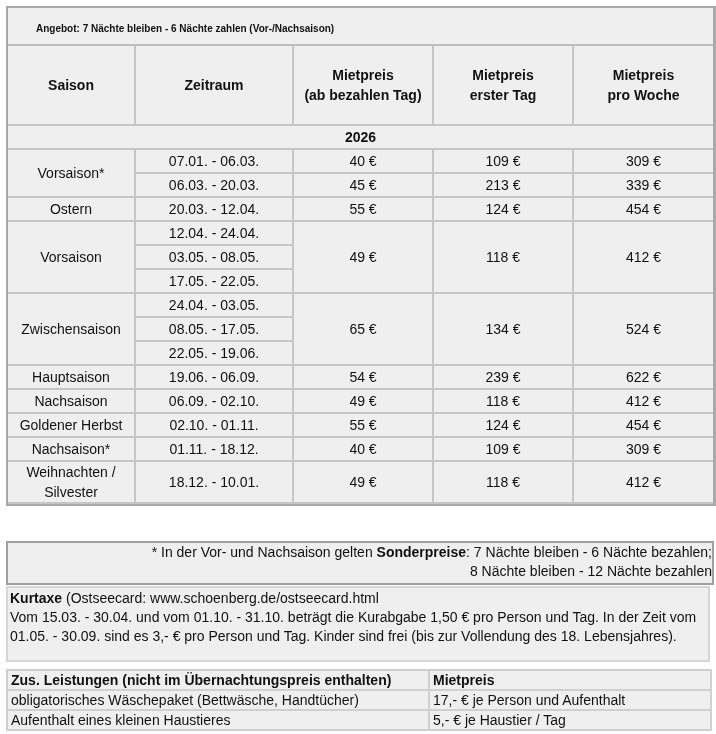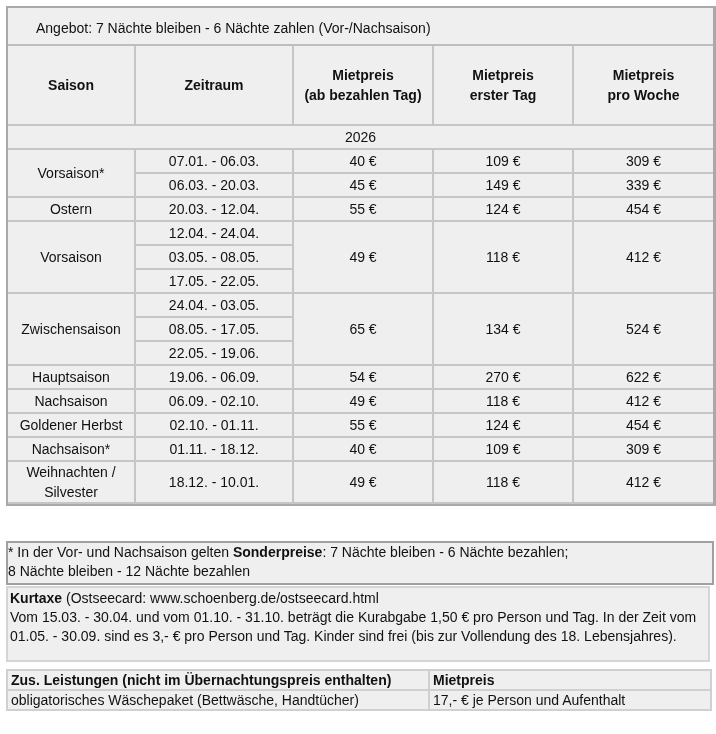--- a/index.html
+++ b/index.html
@@ -1,29 +1,29 @@
 <!DOCTYPE html>
 <html><head>
 <meta charset="utf-8">
 <style>
   html, body { margin:0; padding:0; background:#ffffff; }
   body { width:716px; height:734px; position:relative; font-family:"Liberation Sans", sans-serif; color:#111; overflow:hidden; }
   .main { position:absolute; left:6px; top:6px; width:705px; border:2px solid #a9a9a9; border-right-width:3px; background:#efefef; }
   .title-row { height:36px; display:flex; align-items:center; border-bottom:2px solid #bdbdbd; }
   .title { font-size:22px; font-weight:bold; margin-left:28px; }
-  .offer { font-size:14px; font-weight:normal; margin-left:28px; margin-top:4px; }
+  .offer { font-size:10px; font-weight:bold; margin-left:28px; margin-top:4px; }
   table.price { border-collapse:collapse; width:100%; table-layout:fixed; }
   table.price td, table.price th { border:2px solid #c6c6c6; text-align:center; font-size:14px; padding:0; }
   table.price th { font-weight:bold; height:78px; line-height:20px; border-top:none; }
   table.price tr > :first-child { border-left:none; }
   table.price tr > :last-child { border-right:none; }
   table.price td { height:22px; }
-  .year td { font-weight:normal; height:18px; border-top:2px solid #a9a9a9; }
+  .year td { font-weight:bold; height:18px; border-top:2px solid #a9a9a9; }
   .tall td { height:44px; }
-  .note { position:absolute; left:6px; top:541px; width:704px; height:40px; border:2px solid #a0a0a0; background:#efefef; text-align:left; font-size:14px; line-height:19px; }
+  .note { position:absolute; left:6px; top:541px; width:704px; height:40px; border:2px solid #a0a0a0; background:#efefef; text-align:right; font-size:14px; line-height:19px; }
   .kurtaxe { position:absolute; left:6px; top:586px; width:704px; border:2px solid #d5d5d5; background:#efefef; font-size:14px; line-height:19px; padding:1px 2px 1px 2px; box-sizing:border-box; height:76px; }
   .extras { position:absolute; left:6px; top:669px; width:706px; border-collapse:collapse; font-size:14px; background:#efefef; }
   .extras td { border:2px solid #d0d0d0; padding:0 3px; height:18px; }
   .extras .h td { font-weight:bold; }
 </style>
 </head>
 <body>
 
 <div class="main">
   <div class="title-row">
@@ -52,21 +52,21 @@
     <tr>
       <td rowspan="2">Vorsaison*</td>
       <td>07.01. - 06.03.</td>
       <td>40 €</td>
       <td>109 €</td>
       <td>309 €</td>
     </tr>
     <tr>
       <td>06.03. - 20.03.</td>
       <td>45 €</td>
-      <td>149 €</td>
+      <td>213 €</td>
       <td>339 €</td>
     </tr>
 
     <tr>
       <td>Ostern</td>
       <td>20.03. - 12.04.</td>
       <td>55 €</td>
       <td>124 €</td>
       <td>454 €</td>
     </tr>
@@ -96,21 +96,21 @@
           <td>08.05. - 17.05.</td>
         </tr>
     <tr>
           <td>22.05. - 19.06.</td>
         </tr>
 
     <tr>
       <td>Hauptsaison</td>
       <td>19.06. - 06.09.</td>
       <td>54 €</td>
-      <td>270 €</td>
+      <td>239 €</td>
       <td>622 €</td>
     </tr>
 
     <tr>
       <td>Nachsaison</td>
       <td>06.09. - 02.10.</td>
       <td>49 €</td>
       <td>118 €</td>
       <td>412 €</td>
     </tr>
@@ -159,14 +159,18 @@
     </colgroup>
   <tbody>
       <tr class="h">
     <td>Zus. Leistungen (nicht im Übernachtungspreis enthalten)</td>
     <td>Mietpreis</td>
   </tr>
   <tr>
     <td>obligatorisches Wäschepaket (Bettwäsche, Handtücher)</td>
     <td>17,- € je Person und Aufenthalt</td>
   </tr>
+  <tr>
+    <td>Aufenthalt eines kleinen Haustieres</td>
+    <td>5,- € je Haustier / Tag</td>
+  </tr>
 </tbody>
   </table>
 
 </body></html>

